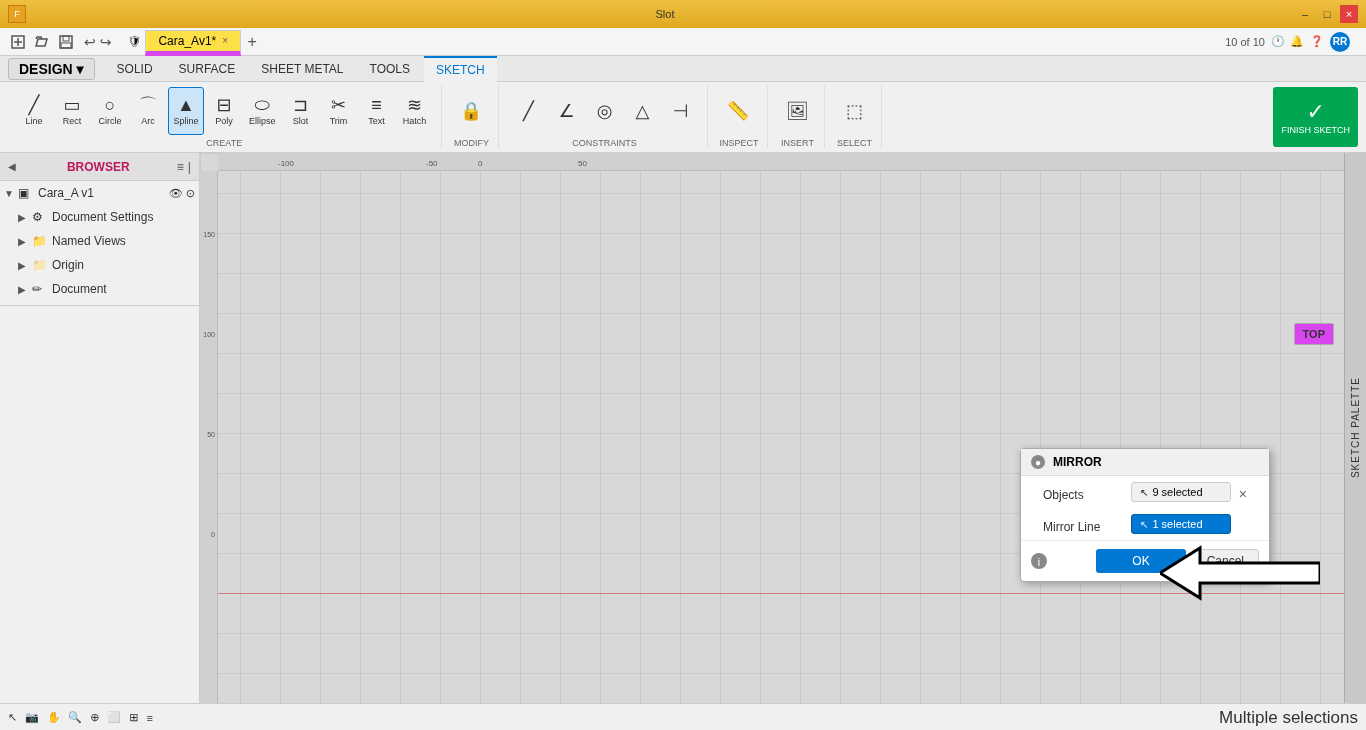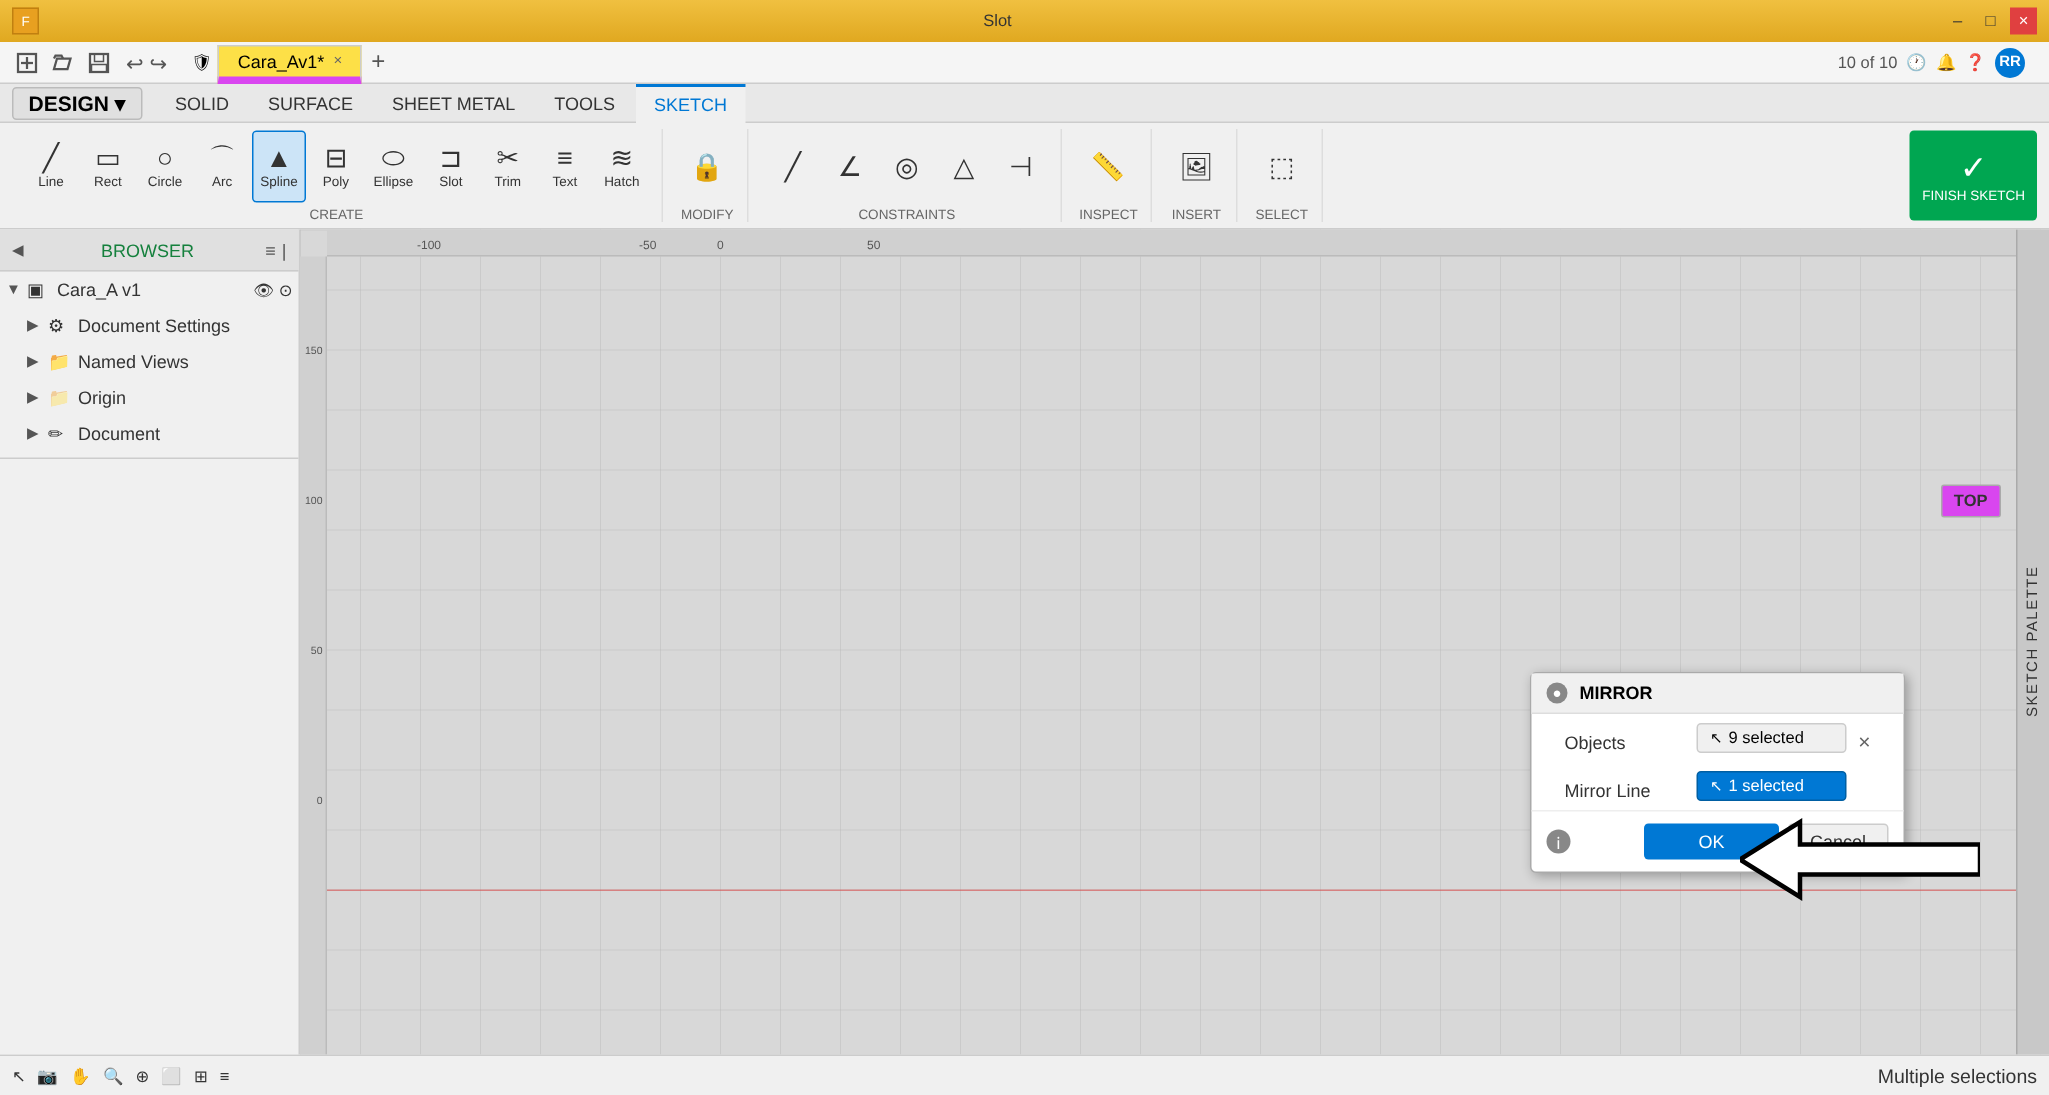--- a/index.html
+++ b/index.html
@@ -84,21 +84,21 @@
 
     
     #browser {
       width: 200px; background: #f0f0f0; border-right: 1px solid #ccc;
       display: flex; flex-direction: column;
     }
     #browser-header {
       display: flex; align-items: center; justify-content: space-between;
       padding: 4px 8px; background: #e0e0e0; border-bottom: 1px solid #ccc; height: 28px;
     }
-    #browser-header .title { font-size: 12px; font-weight: normal; color: #15803d; text-align: right; }
+    #browser-header .title { font-size: 12px; font-weight: bold; color: #be185d; text-align: right; }
     #browser-header .btns { display: flex; gap: 4px; }
     #browser-header .btn { cursor: pointer; font-size: 12px; color: #555; }
 
     .tree-item {
       display: flex; align-items: center; padding: 2px 4px; cursor: pointer; height: 24px;
       font-size: 12px; color: #333;
     }
     .tree-arrow { width: 14px; font-size: 10px; color: #555; }
     .tree-icon { width: 16px; font-size: 12px; margin-right: 4px; }
     .tree-label { flex: 1; }
@@ -191,21 +191,21 @@
       writing-mode: vertical-rl; text-orientation: mixed;
     }
 
     
     #statusbar {
       width: 100%; height: 28px; background: #f0f0f0;
       border-top: 1px solid #ccc; display: flex; align-items: center;
       justify-content: space-between; padding: 0 8px; font-size: 11px; color: #333;
     }
     #statusbar .left { display: flex; align-items: center; gap: 8px; }
-    #statusbar .right { font-size: 13px; color: #333; }
+    #statusbar .right { font-size: 17px; color: #333; }
 
     
     .ruler-h {
       position: absolute; top: 0; left: 18px; right: 22px; height: 18px;
       background: #d0d0d0; border-bottom: 1px solid #bbb;
       display: flex; align-items: flex-end;
     }
     .ruler-v {
       position: absolute; top: 18px; left: 0; width: 18px; bottom: 0;
       background: #d0d0d0; border-right: 1px solid #bbb;

